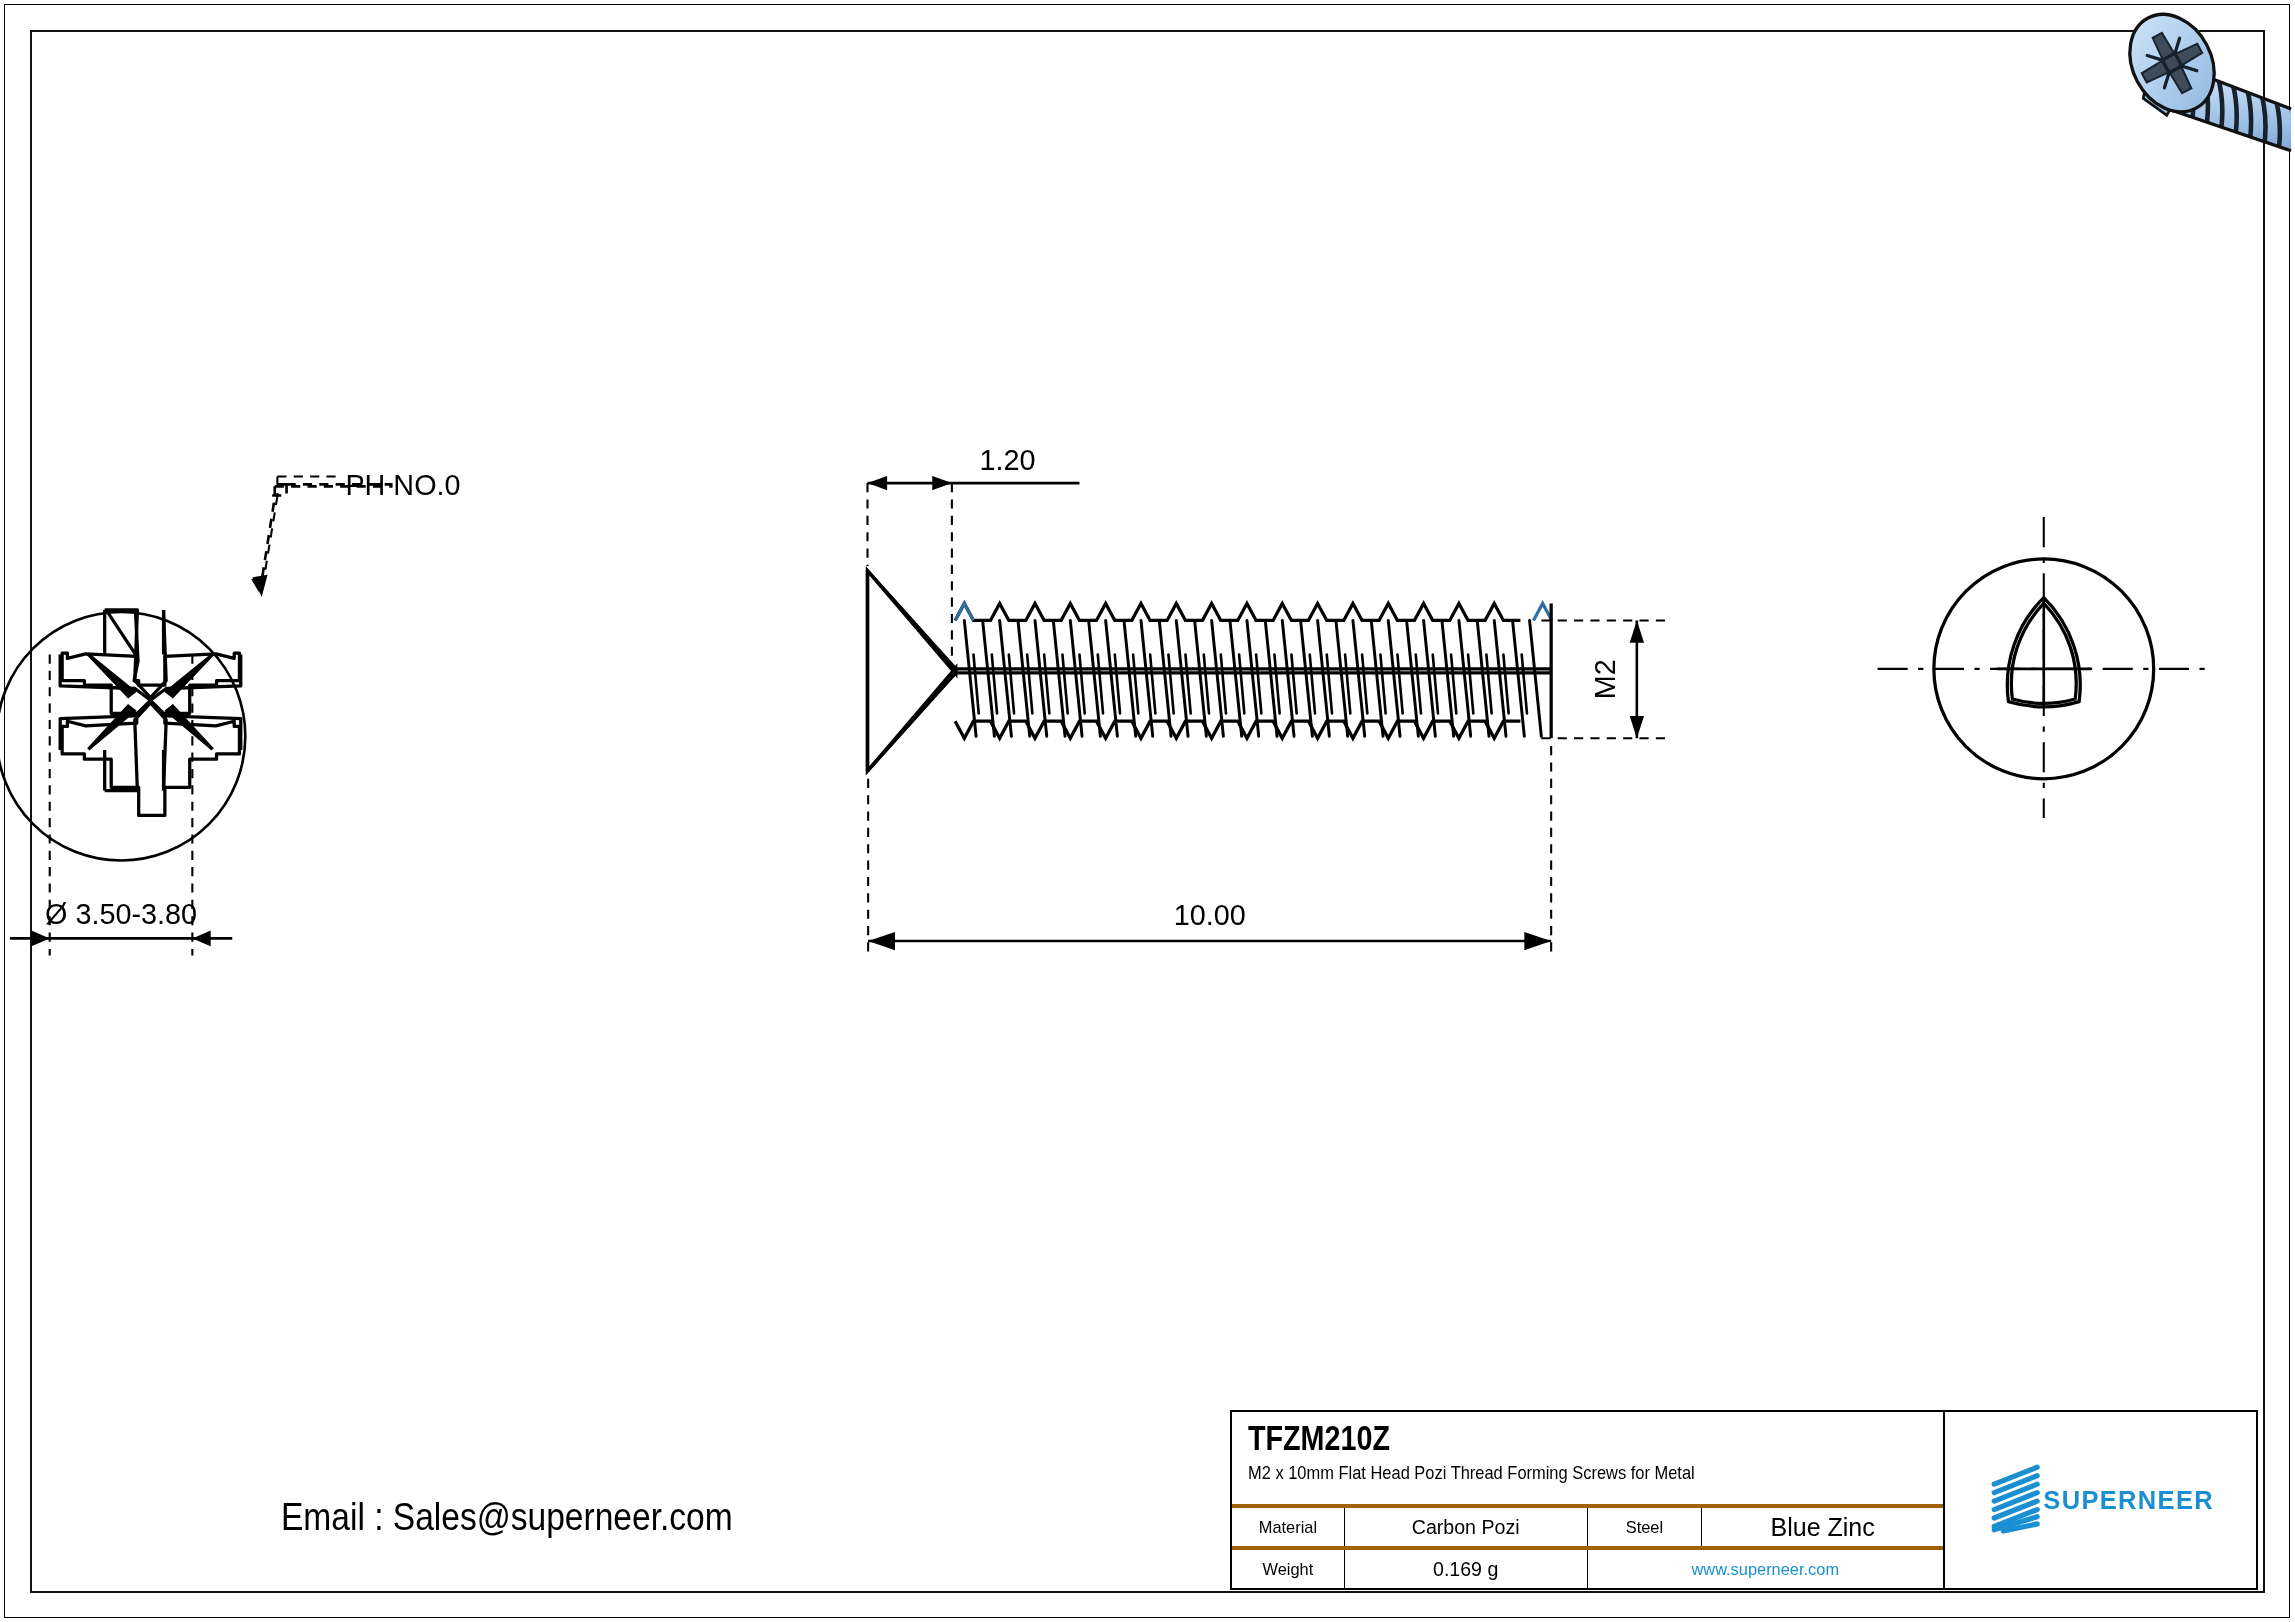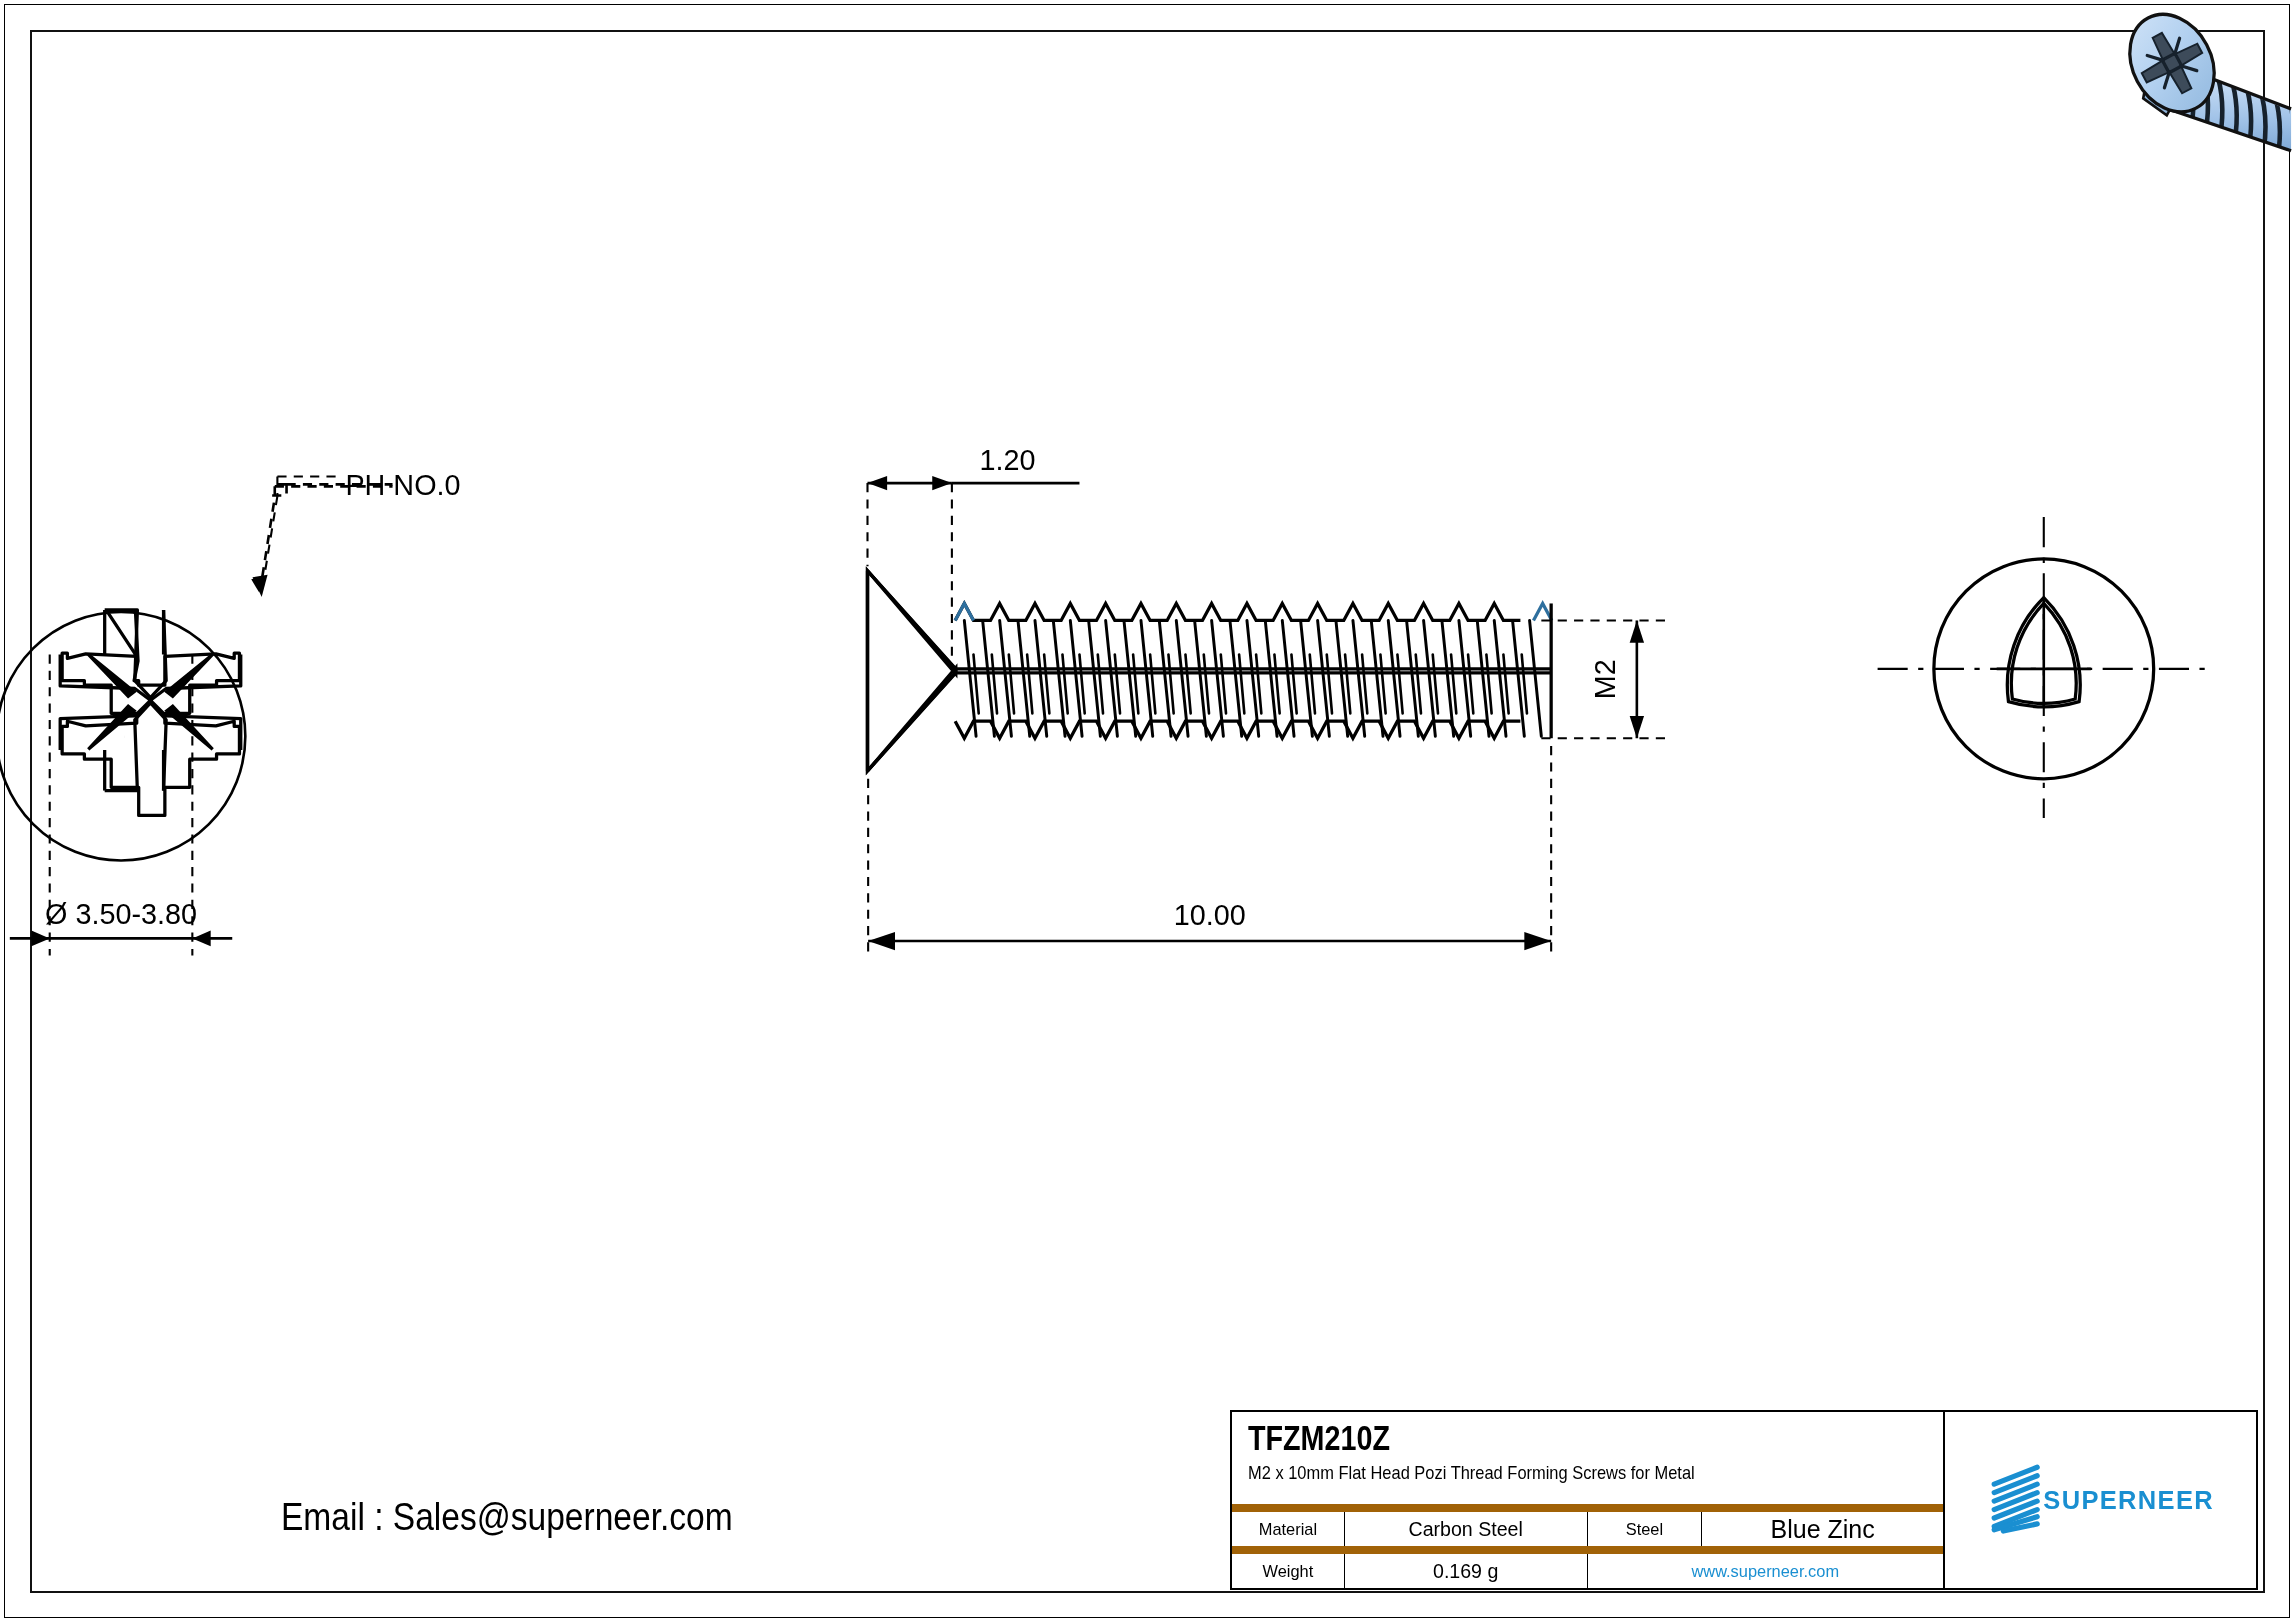--- a/index.html
+++ b/index.html
@@ -14,21 +14,21 @@
   .tb-wrap{position:absolute;left:1230px;top:1410px;width:1028px;height:180px;
        border:2px solid #000;box-sizing:border-box;display:flex;}
   .tb-left{width:713px;height:100%;display:flex;flex-direction:column;
        border-right:2px solid #000;box-sizing:border-box;}
   .tb-top{flex:1;position:relative;}
   .tb-partno{position:absolute;left:15.7px;top:7.9px;font-size:35px;font-weight:bold;
        letter-spacing:0px;line-height:1;transform:scaleX(.82);transform-origin:left top;}
   .tb-desc{position:absolute;left:15.7px;top:51px;font-size:17.7px;white-space:nowrap;
        transform:scaleX(.93);transform-origin:left top;}
   .tb-rows{height:84px;display:flex;flex-direction:column;}
-  .tb-row{flex:1;display:flex;border-top:8px solid #a16207;box-sizing:border-box;}
+  .tb-row{flex:1;display:flex;border-top:4px solid #a16207;box-sizing:border-box;}
   .tb-cell{display:flex;align-items:center;justify-content:center;
        border-right:1.3px solid #000;box-sizing:border-box;font-size:17.7px;
        white-space:nowrap;overflow:hidden;}
   .tb-cell.last{border-right:none;}
   .c-lbl{width:113px;font-size:16.4px;}
   .c-val1{width:243px;font-size:19.6px;}
   .c-lbl2{width:115px;font-size:16.4px;}
   .c-val2{width:241px;font-size:25px;}
   .c-wide{width:356px;}
   .link{color:#1a8fd1;font-size:16.4px;text-align:center;}
@@ -370,21 +370,21 @@
 
   <div class="tb-wrap">
     <div class="tb-left">
       <div class="tb-top">
         <div class="tb-partno">TFZM210Z</div>
         <div class="tb-desc">M2 x 10mm Flat Head Pozi Thread Forming Screws for Metal</div>
       </div>
       <div class="tb-rows">
         <div class="tb-row">
           <div class="tb-cell c-lbl">Material</div>
-          <div class="tb-cell c-val1">Carbon Steel</div>
+          <div class="tb-cell c-val1">Carbon Pozi</div>
           <div class="tb-cell c-lbl2">Steel</div>
           <div class="tb-cell c-val2 last">Blue Zinc</div>
         </div>
         <div class="tb-row">
           <div class="tb-cell c-lbl">Weight</div>
           <div class="tb-cell c-val1">0.169 g</div>
           <div class="tb-cell c-wide last link">www.superneer.com</div>
         </div>
       </div>
     </div>

